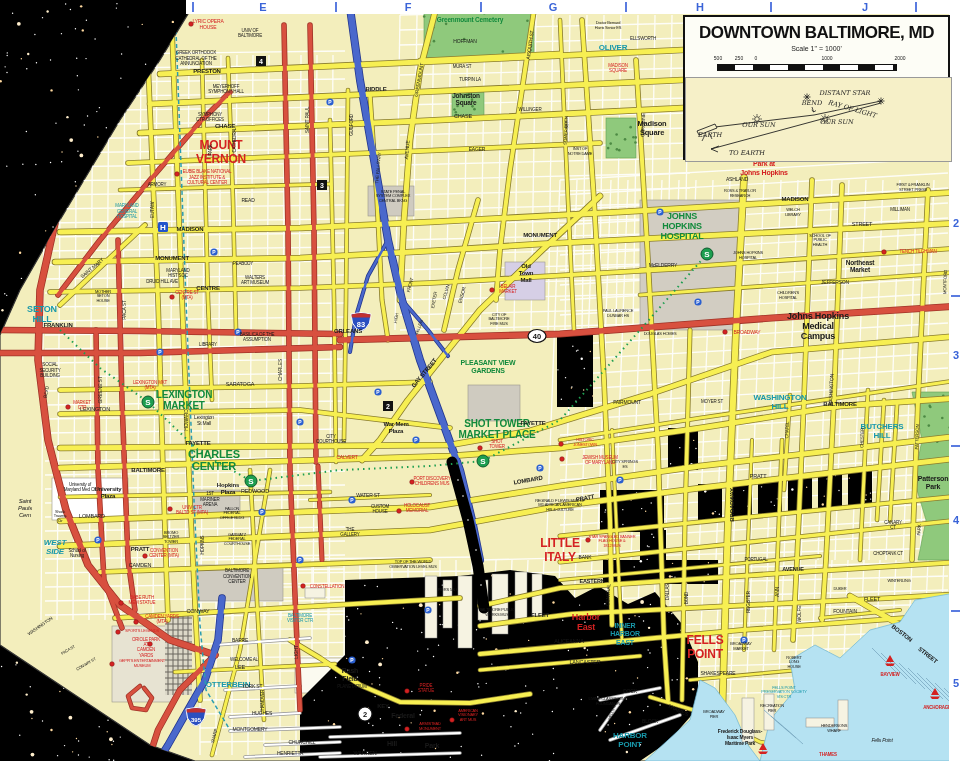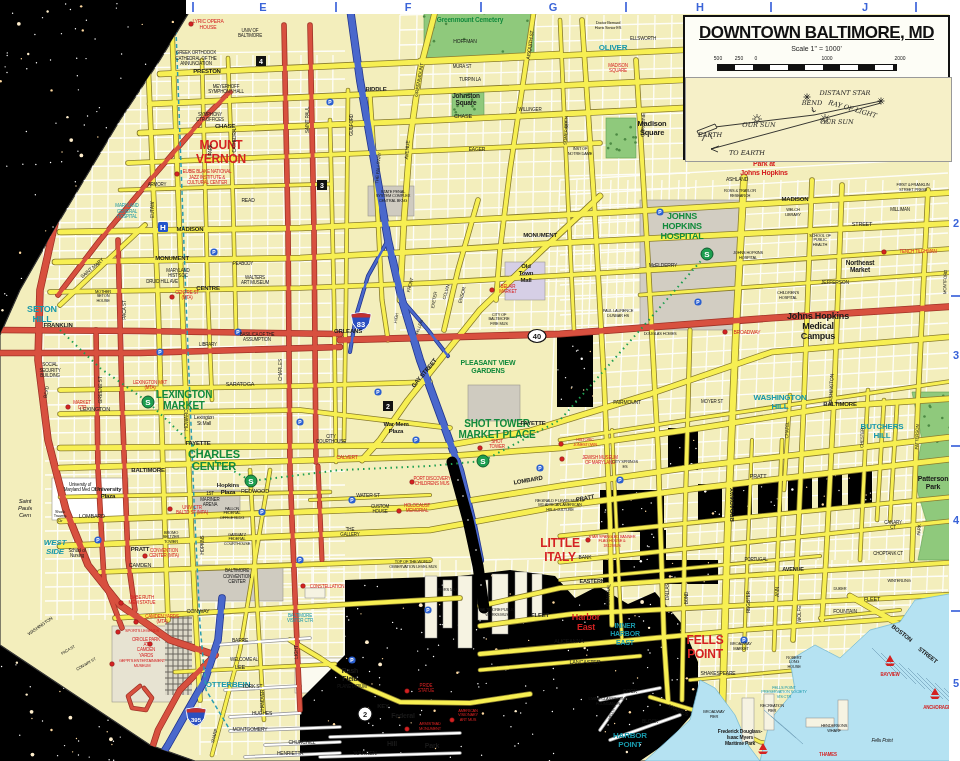--- a/index.html
+++ b/index.html
@@ -3,21 +3,21 @@
 <meta charset="utf-8">
 <style>
   html,body{margin:0;padding:0;background:#000;}
   #stage{position:relative;width:960px;height:761px;overflow:hidden;background:#000;
          font-family:"Liberation Sans", sans-serif;}
   #map-svg{position:absolute;left:0;top:0;}
   
   #title-box{position:absolute;left:683px;top:15px;width:267px;height:145px;background:#fdfdf6;
              border:2px solid #111;box-sizing:border-box;z-index:30;}
   #map-title{position:absolute;left:0;top:6px;width:100%;text-align:center;font-weight:bold;
-             font-size:17px;letter-spacing:-0.5px;color:#111;white-space:nowrap;text-decoration:underline;}
+             font-size:17px;letter-spacing:-0.5px;color:#111;white-space:nowrap;}
   #scale-label{position:absolute;left:0;top:28px;width:100%;text-align:center;font-size:7px;color:#222;}
   #scale-bar{position:absolute;left:32px;top:47px;width:178px;height:5px;border:1px solid #111;
              background:repeating-linear-gradient(90deg,#111 0 17px,#fff 17px 35px);}
   .scale-tick{position:absolute;top:38px;font-size:5px;color:#222;transform:translateX(-50%);}
   #legend-svg{position:absolute;left:0;top:60px;}
   .leg-txt{font-family:"DejaVu Serif", serif;font-style:italic;font-size:6.5px;fill:#222;}
   
   .margin-strip{position:absolute;background:#fff;z-index:25;}
   .grid-letter{position:absolute;color:#3a64d8;font-weight:bold;font-size:11px;transform:translateX(-50%);}
   .grid-number{position:absolute;color:#3a64d8;font-weight:bold;font-size:11px;right:1px;}

